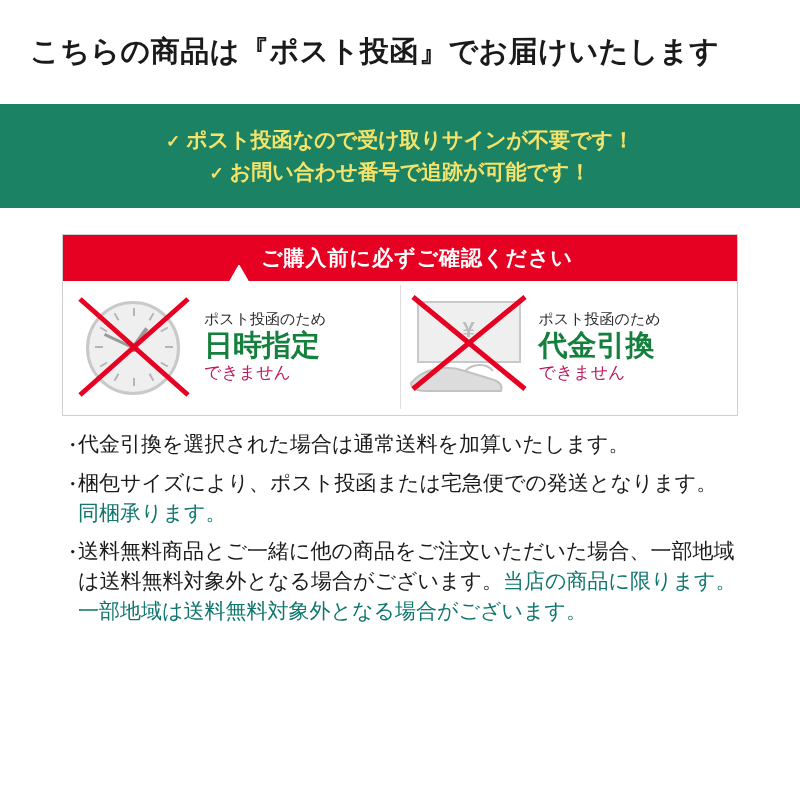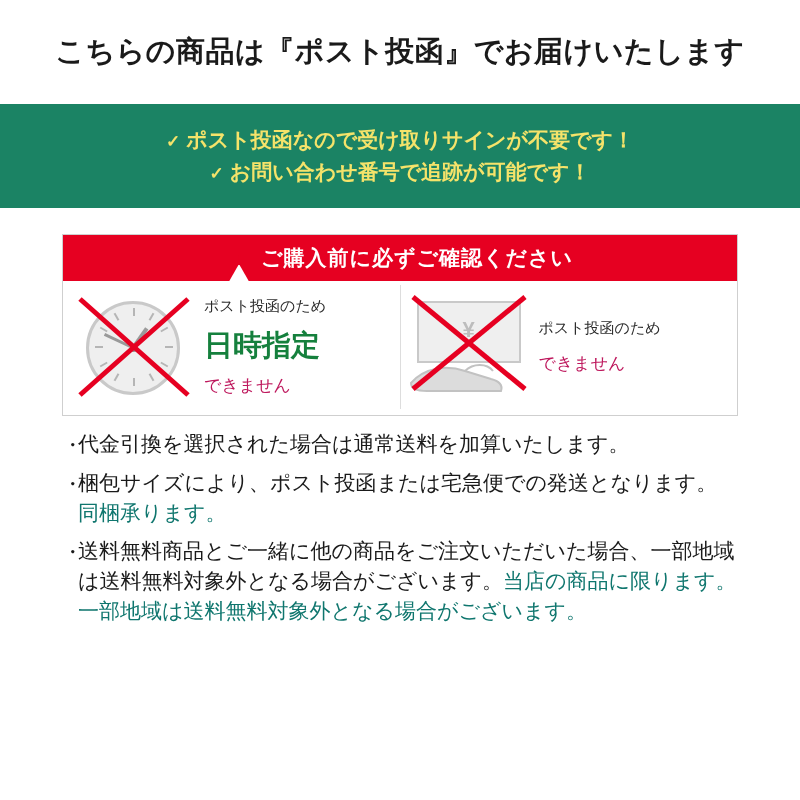--- a/index.html
+++ b/index.html
@@ -20,21 +20,21 @@
     box-sizing: border-box;
     background: #ffffff;
     overflow: hidden;
   }
 
   
   .header {
     height: 104px;
     display: flex;
     align-items: center;
-    justify-content: center;
+    justify-content: flex-start;
     padding: 0 30px;
     box-sizing: border-box;
     background: #ffffff;
   }
   .header-title {
     font-size: 29px;
     font-weight: bold;
     color: #1a1a1a;
     letter-spacing: 0.5px;
     white-space: nowrap;
@@ -136,21 +136,21 @@
   .cell-figure {
     position: relative;
     width: 128px;
     height: 112px;
     flex: 0 0 128px;
   }
   .cell-text {
     display: flex;
     flex-direction: column;
     justify-content: center;
-    gap: 14px;
+    gap: 1px;
   }
   .cell-small {
     font-size: 15px;
     color: #2b2b2b;
     white-space: nowrap;
     font-weight: normal;
   }
   .cell-big {
     font-size: 29px;
     font-weight: bold;
@@ -350,20 +350,21 @@
               <path d="M4 30 C 18 14, 40 12, 58 18 L 84 26 C 92 28, 96 32, 94 38 L 20 38 C 10 38, 4 36, 4 30 Z" fill="#dcdcdc" stroke="#c2c2c2" stroke-width="2"></path>
               <path d="M58 18 C 66 10, 80 10, 86 18" fill="none" stroke="#c2c2c2" stroke-width="2"></path>
             </svg>
             <svg class="cross" viewBox="0 0 128 112">
               <line x1="8" y1="6" x2="120" y2="98" stroke="#e60021" stroke-width="5"></line>
               <line x1="120" y1="6" x2="8" y2="98" stroke="#e60021" stroke-width="5"></line>
             </svg>
           </div>
           <div class="cell-text">
             <div class="cell-small">ポスト投函のため</div>
+            <div class="cell-big">代金引換</div>
             <div class="cell-small2">できません</div>
           </div>
         </div>
 
       </div>
     </div>
 
     <div class="notes">
 
       <div class="note">

